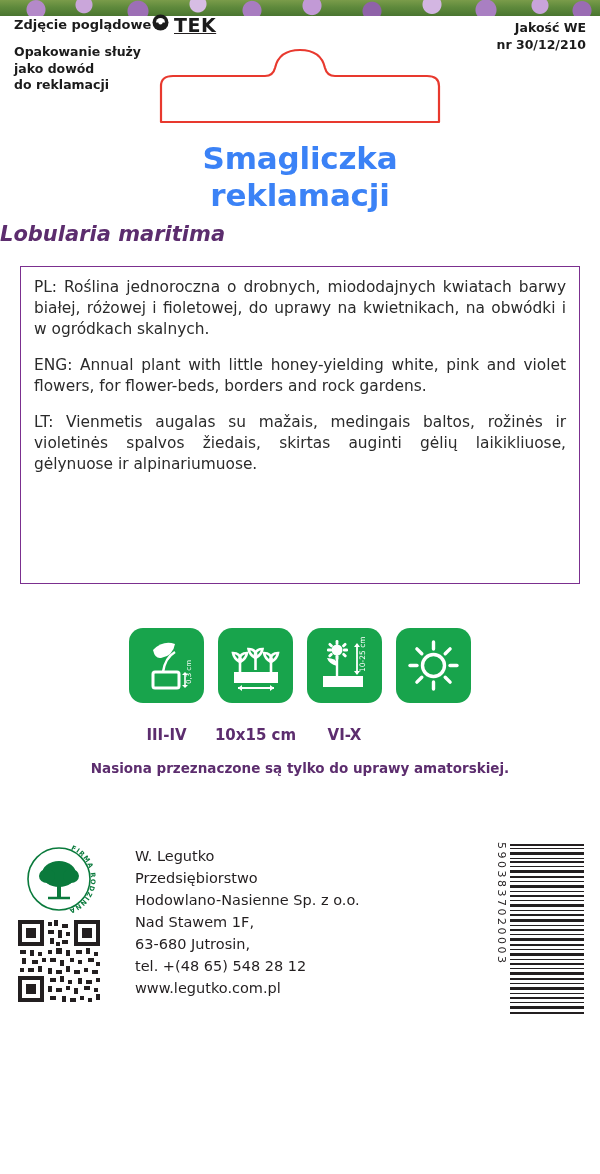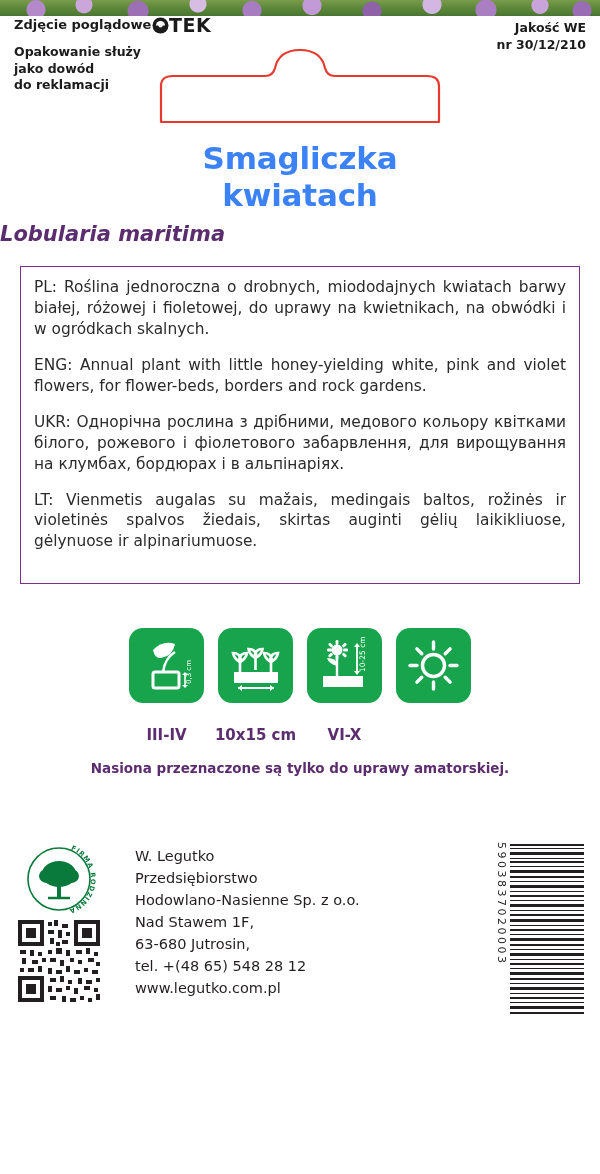--- a/index.html
+++ b/index.html
@@ -53,21 +53,23 @@
     font-weight: bold;
     color: #1b1b1b;
     line-height: 1.32;
   }
   .hdr-note div { white-space: nowrap; }
 
   .tek-logo {
     position: absolute;
     top: 14px; left: 152px;
     display: flex;
-    align-items: center;
+    align-items: flex-start;
+    gap: 5px;
+    text-decoration: underline;
   }
   .tek-mark {
     width: 17px; height: 17px;
     position: relative;
   }
   .tek-text {
     font-size: 19px;
     font-weight: bold;
     letter-spacing: 0.5px;
     color: #1b1b1b;
@@ -255,28 +257,27 @@
   <svg width="290" height="78" viewBox="0 0 290 78">
     <path d="M6,76 L6,40 Q6,30 18,30 L110,30
              Q118,30 120,22 Q124,4 145,4 Q166,4 170,22
              Q172,30 180,30 L272,30 Q284,30 284,40 L284,76" fill="none" stroke="#e8392e" stroke-width="2.2" stroke-linecap="round"></path>
     <path d="M6,76 Q6,76 6,76 L284,76" fill="none" stroke="#e8392e" stroke-width="2.2"></path>
   </svg>
 </div>
 
 <div class="title">
   <div>Smagliczka</div>
-  <div>kwiatach</div>
+  <div>reklamacji</div>
 </div>
 <div class="subtitle">Lobularia maritima</div>
 
 <div class="desc-box">
   <p class="para">PL: Roślina jednoroczna o drobnych, miododajnych kwiatach barwy białej, różowej i fioletowej, do uprawy na kwietnikach, na obwódki i w ogródkach skalnych.</p>
   <p class="para">ENG: Annual plant with little honey-yielding white, pink and violet flowers, for flower-beds, borders and rock gardens.</p>
-  <p class="para">UKR: Однорічна рослина з дрібними, медового кольору квітками білого, рожевого і фіолетового забарвлення, для вирощування на клумбах, бордюрах і в альпінаріях.</p>
   <p class="para">LT: Vienmetis augalas su mažais, medingais baltos, rožinės ir violetinės spalvos žiedais, skirtas auginti gėlių laikikliuose, gėlynuose ir alpinariumuose.</p>
 </div>
 
 <div class="icons">
 
   <div class="icon-tile">
     <svg width="75" height="75" viewBox="0 0 75 75">
       <path d="M24 22 q10 -10 22 -6 q-2 12 -14 14 q-6 1 -8 -8 z" fill="#ffffff"></path>
       <path d="M34 44 q2 -14 12 -20" stroke="#ffffff" stroke-width="2.5" fill="none"></path>
       <rect x="24" y="44" width="26" height="16" rx="2" fill="none" stroke="#ffffff" stroke-width="3"></rect>

